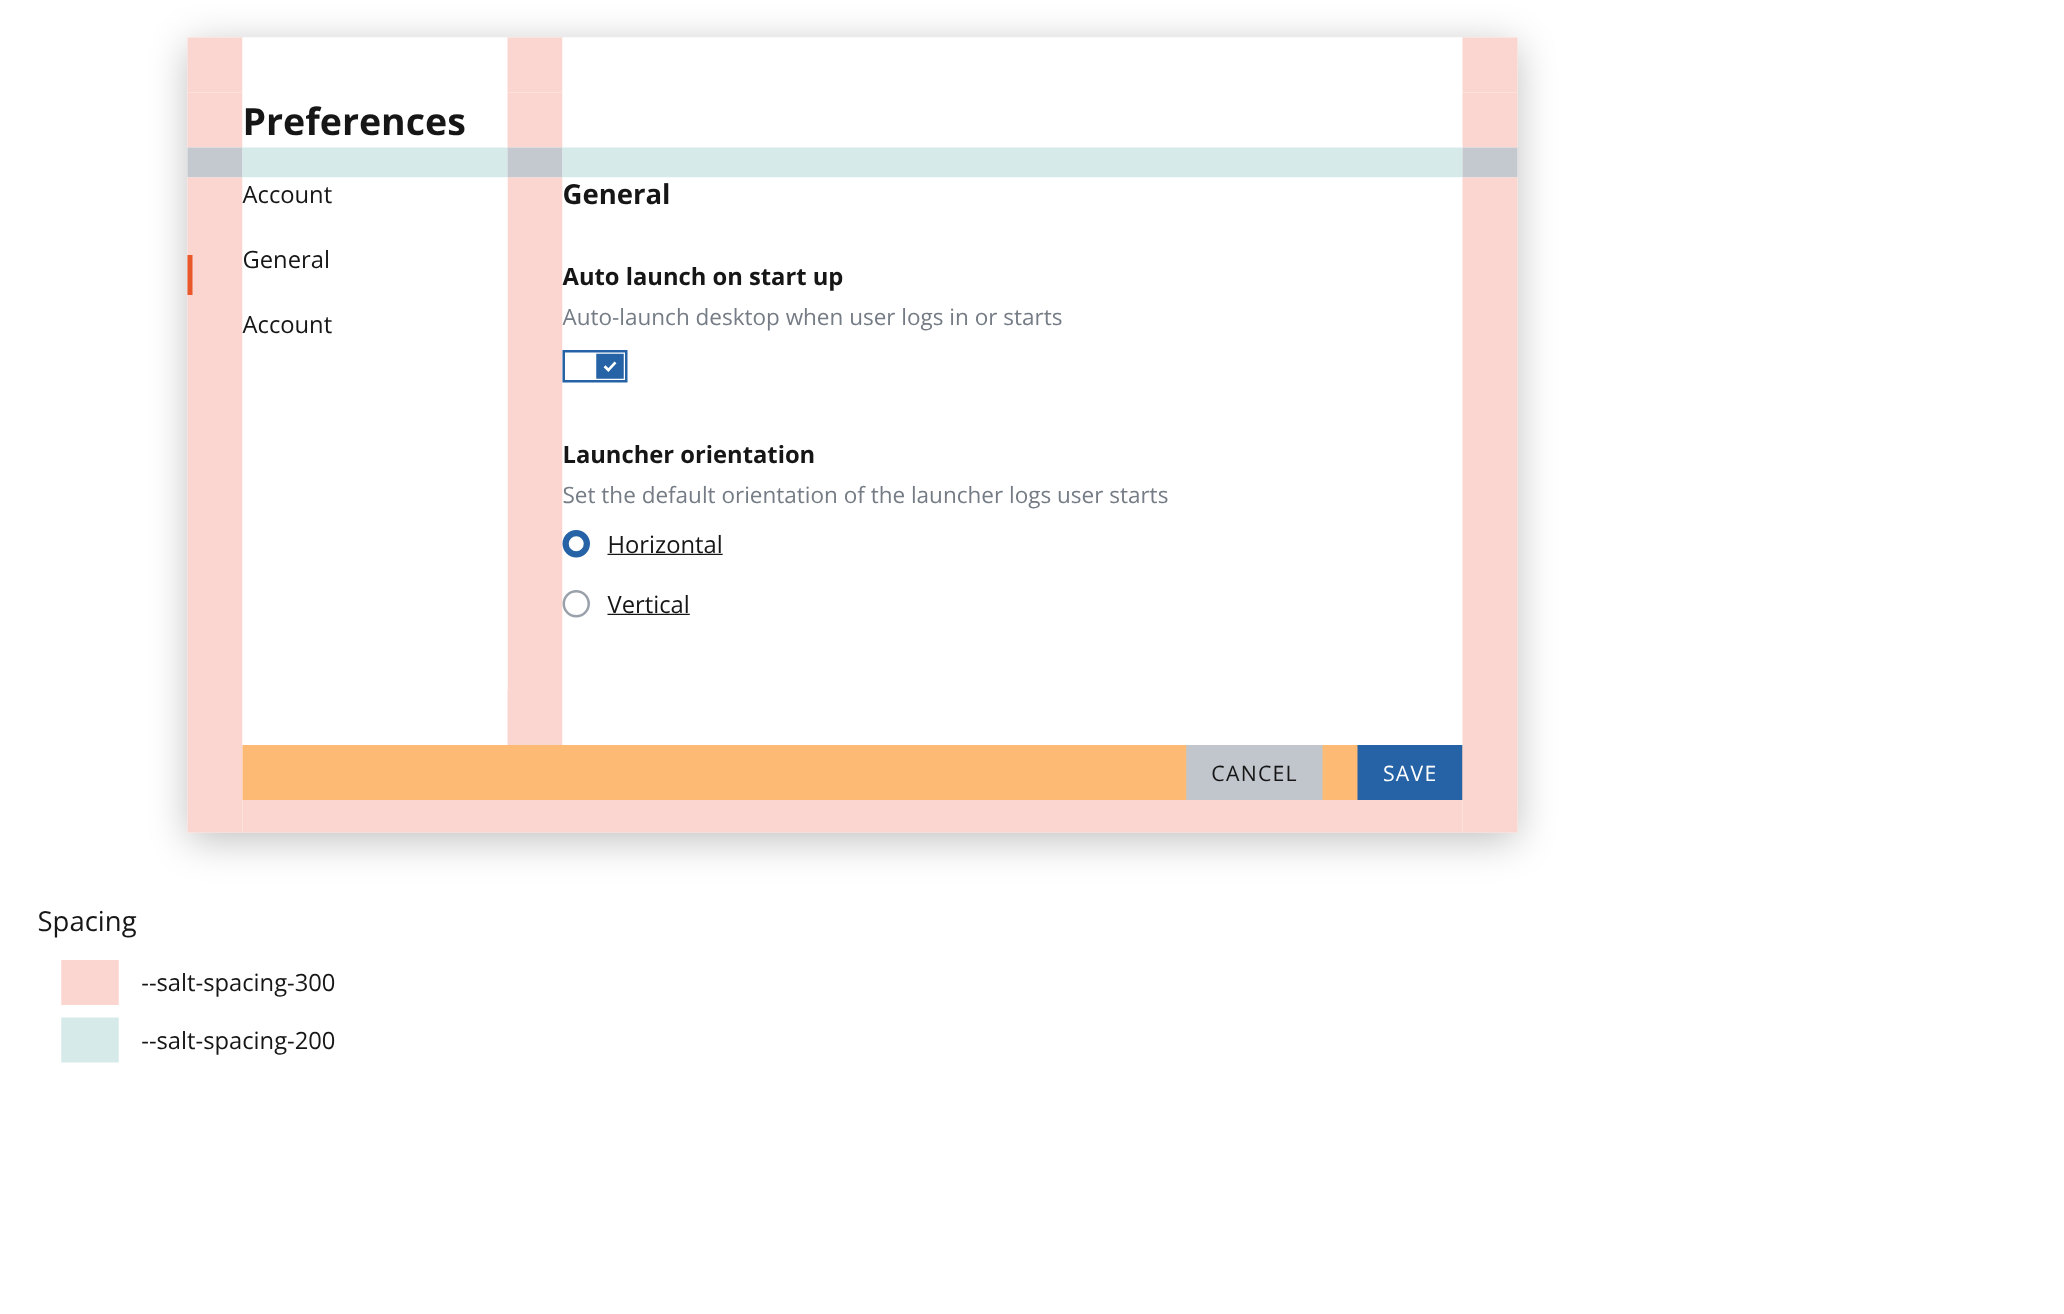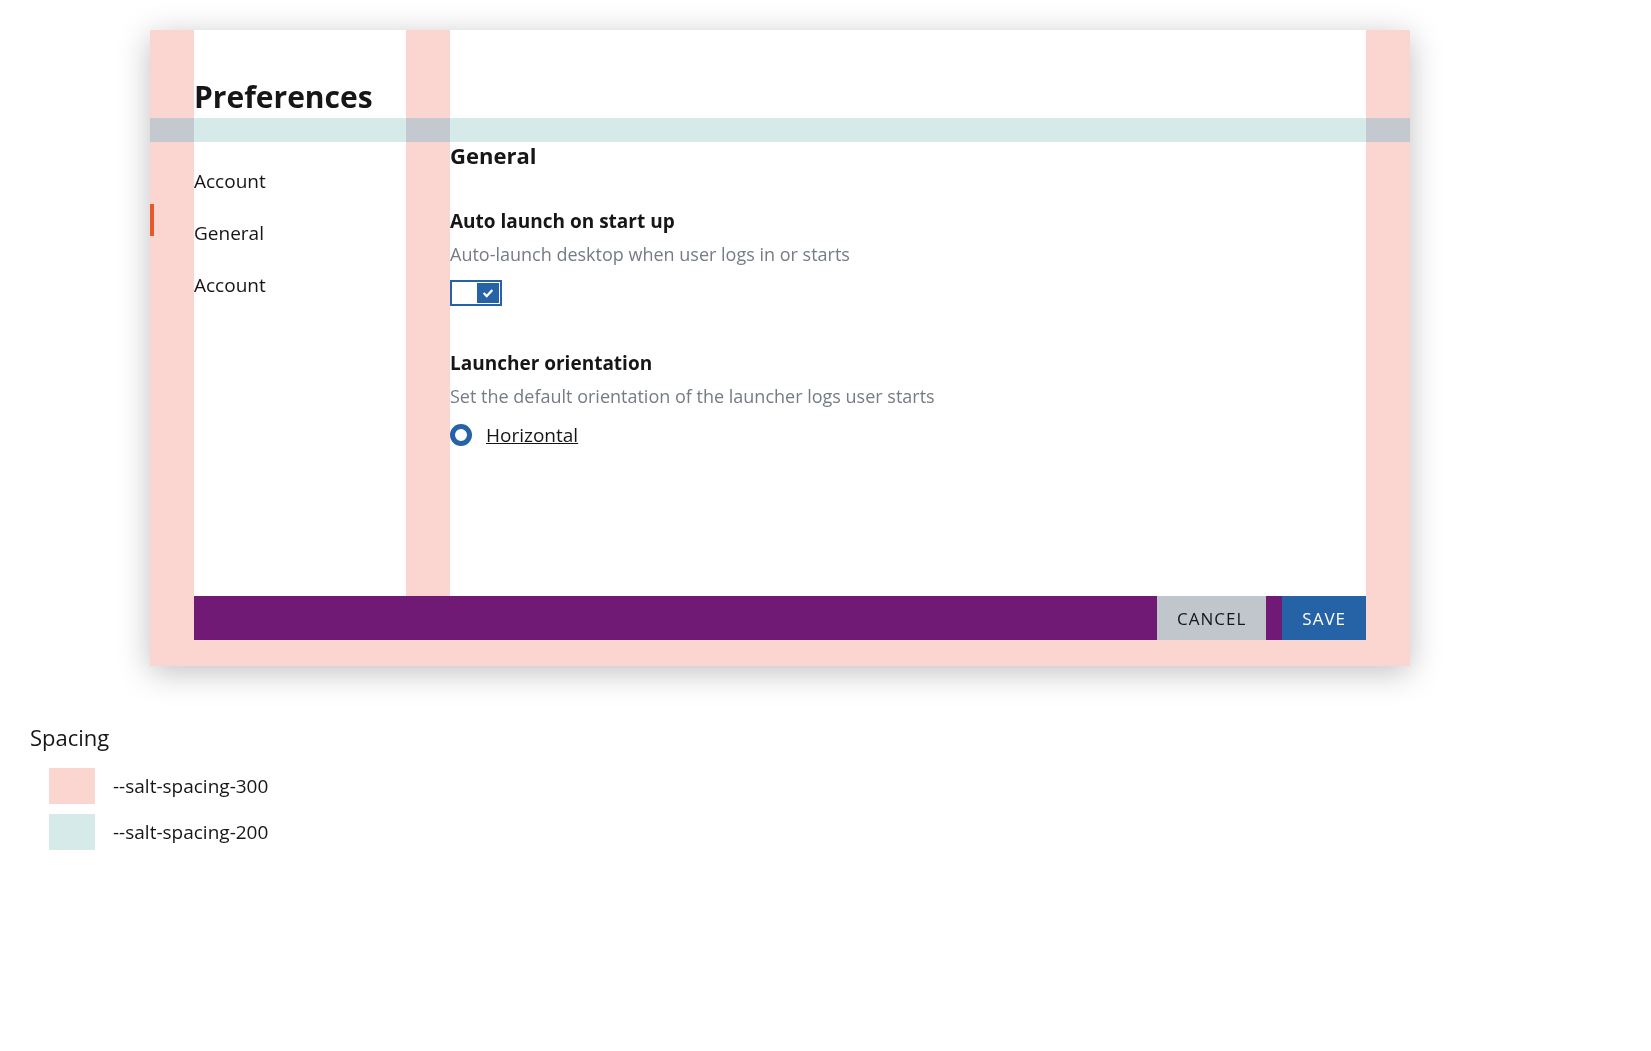--- a/index.html
+++ b/index.html
@@ -6,21 +6,21 @@
     body {
       font-family: -apple-system, BlinkMacSystemFont, "Segoe UI", "Open Sans", Arial, sans-serif;
       background: #ffffff;
       padding: 30px;
       font-size: 20px;
       color: #161616;
     }
 
     .dialog-wrapper {
       margin: 0 0 0 120px;
-      width: 1260px;
+      width: 1064px;
       background: #ffffff;
       box-shadow: 0 6px 30px rgba(0,0,0,0.25);
       position: relative;
     }
 
     
     .dialog-inner {
       position: relative;
     }
 
@@ -61,21 +61,21 @@
     .row-gap-200 .col-sidebar,
     .row-gap-200 .col-content {
       background: #d5eae9;
     }
 
     
     .row-body .col-sidebar { position: relative; }
     .nav-item {
       height: 52px;
       display:flex;
-      align-items:flex-end;
+      align-items:flex-start;
       padding-left: 0;
       font-size: 19px;
       color: #161616;
       position: relative;
       cursor: pointer;
     }
     .nav-item.active::before {
       content:"";
       position:absolute;
       left:-44px;
@@ -130,22 +130,22 @@
     .radio-row.selected .radio-outer { border-color:#2563a6; border-width:5px;}
     .radio-row.selected .radio-outer .radio-inner{
        width:8px;height:8px;border-radius:50%;background:#fff;
     }
     .radio-label { font-size:19px; color:#161616;text-decoration:underline; }
     .row-buttons .full {
       flex:1;
       display:flex;
       justify-content:flex-end;
       align-items:stretch;
-      gap:16px;
-      background:#701a75;
+      gap:28px;
+      background:#fdba74;
     }
     .btn {
       height:44px;
       padding: 0 20px;
       display:flex; align-items:center; justify-content:center;
       font-size:17px;
       letter-spacing: 1px;
       cursor:pointer;
       border:none;
       font-family: inherit;
@@ -229,20 +229,24 @@
           <div class="field-group" style="margin-bottom:0">
             <div class="field-label">Launcher orientation</div>
             <div class="field-help">Set the default orientation of the launcher logs user starts</div>
 
             <div class="radio-row selected">
               <span class="radio-outer">
                   <span class="radio-inner"></span>
                 </span>
               <span class="radio-label">Horizontal</span>
             </div>
+            <div class="radio-row">
+              <span class="radio-outer"></span>
+              <span class="radio-label">Vertical</span>
+            </div>
           </div>
         </div>
       </div>
 
       <div class="col-right-pad pad-300"></div>
     </div>
 
     <div class="row-body-bottom-pad">
       <div class="col-left-pad pad-300"></div>
       <div class="col-sidebar pad-300"></div>

